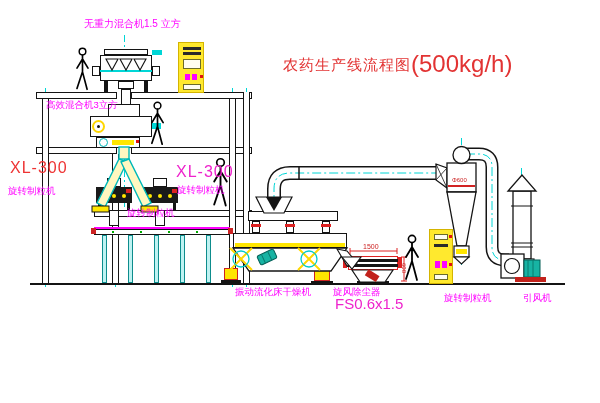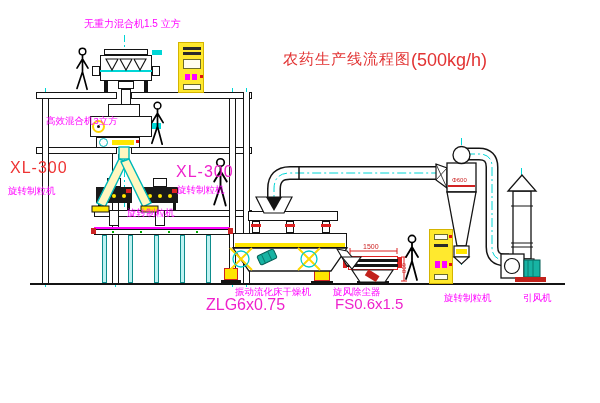--- a/index.html
+++ b/index.html
@@ -11,21 +11,21 @@
   .fillblk{background:#141414;}
   
   .cl-v{width:1px;background-image:repeating-linear-gradient(to bottom,#00d6d6 0 7px,transparent 7px 10px,#00d6d6 10px 12px,transparent 12px 15px);}
   
   .lbl{position:absolute;color:#ff00ff;font-size:9.5px;line-height:1;white-space:nowrap;}
   .lbl-model{color:#ee22cc;font-size:16px;}
   .xl{position:absolute;color:#ee3333;font-size:16px;line-height:1;white-space:nowrap;letter-spacing:1px;}
   .dim{position:absolute;color:#cc2222;font-size:7px;line-height:1;white-space:nowrap;}
   .title{position:absolute;left:283px;top:50px;color:#e23333;white-space:nowrap;}
   .title .zh{font-size:15px;letter-spacing:1px;vertical-align:baseline;}
-  .title .cap{font-size:18px;vertical-align:-2px;}
+  .title .cap{font-size:24px;vertical-align:-2px;}
   .cab{position:absolute;background:#ffe92e;border:1px solid #d4b400;box-sizing:border-box;}
   .cab .slot{position:absolute;background:#2a2a2a;}
   .cab .panel{position:absolute;background:#fffdf0;border:1px solid #6b6b2a;box-sizing:border-box;}
   .cab .mg{position:absolute;background:#ff00ff;}
   .cab .rd{position:absolute;width:3px;height:3px;background:#e01010;}
   .leg{position:absolute;width:5px;background:#bff2f2;border:1px solid #0d8c8c;box-sizing:border-box;}
 </style>
 </head>
 <body>
 
@@ -252,31 +252,30 @@
     <use href="#person" x="148" y="101" width="19" height="47"></use>
     <use href="#person" x="210" y="157" width="21" height="53"></use>
     <use href="#person" x="402" y="234" width="20" height="50"></use>
   </svg>
 
   <div class="title">
     <span class="zh">农药生产线流程图</span><span class="cap">(500kg/h)</span>
   </div>
 
   <div class="lbl" style="left:84px;top:19px;font-size:10px;">无重力混合机1.5 立方</div>
-  <div class="lbl" style="left:46px;top:116px;">高效混合机3立方</div>
+  <div class="lbl" style="left:46px;top:100px;">高效混合机3立方</div>
 
   <div class="xl" style="left:10px;top:160px;">XL-300</div>
   <div class="lbl" style="left:8px;top:186px;">旋转制粒机</div>
   <div class="xl" style="left:176px;top:164px;color:#ee22cc;">XL-300</div>
   <div class="lbl" style="left:177px;top:185px;">旋转制粒机</div>
 
   <div class="lbl" style="left:127px;top:208px;">旋转制粒机</div>
 
   <div class="lbl" style="left:235px;top:287px;">振动流化床干燥机</div>
-  <div class="lbl lbl-model" style="left:206px;top:297px;">ZLG6x0.75</div>
 
   <div class="lbl" style="left:333px;top:287px;">旋风除尘器</div>
   <div class="lbl lbl-model" style="left:335px;top:296px;font-size:15px;">FS0.6x1.5</div>
 
   <div class="lbl" style="left:444px;top:293px;">旋转制粒机</div>
   <div class="lbl" style="left:523px;top:293px;">引风机</div>
 
   <div class="dim" style="left:363px;top:243px;">1500</div>
   <div class="dim" style="left:399px;top:265px;font-size:6px;transform:rotate(90deg);">600</div>
   <div class="dim" style="left:452px;top:177px;font-size:6px;">Φ600</div>

